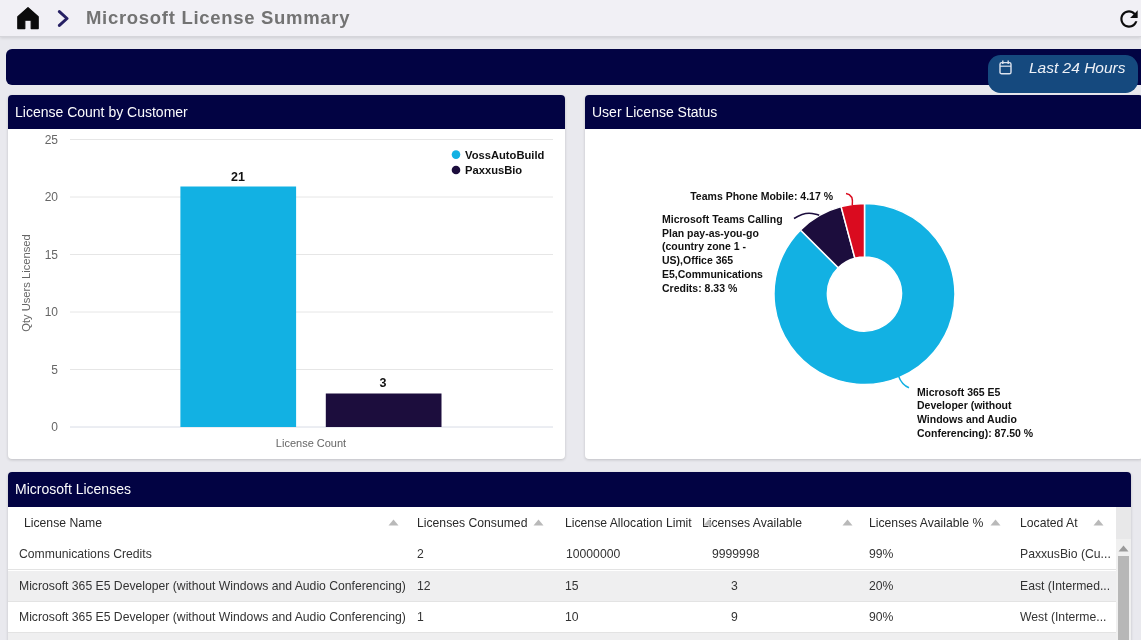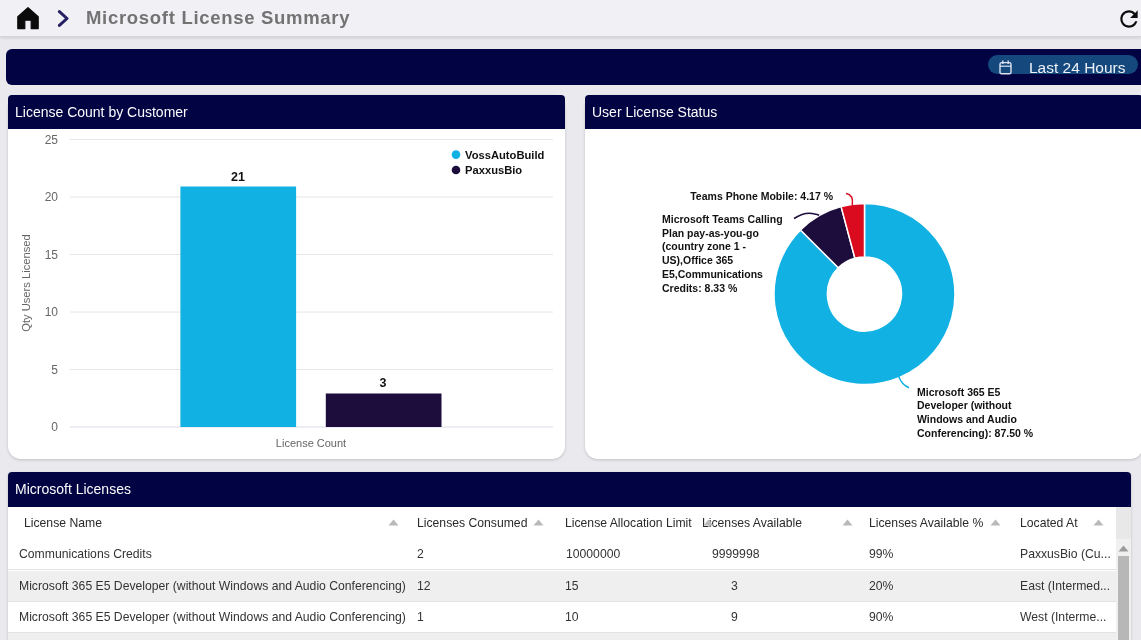--- a/index.html
+++ b/index.html
@@ -1,19 +1,19 @@
 <!DOCTYPE html>
 <html><head>
 <meta charset="utf-8">
 <style>
   * { margin:0; padding:0; box-sizing:border-box; }
   html,body { width:1141px; height:640px; overflow:hidden; background:#e9e9ee;
     font-family:"Liberation Sans",sans-serif; }
   .abs { position:absolute; }
-  .panel { position:absolute; background:#fff; border-radius:13px;
+  .panel { position:absolute; background:#fff; border-radius:4px;
     box-shadow:0 1px 3px rgba(0,0,0,0.18); }
   .phead { position:absolute; left:0; top:0; right:0; height:34px;
     background:#020343; border-radius:4px 4px 0 0; color:#fcfcfd;
     font-size:14px; line-height:34px; padding-left:7px; }
 </style>
 </head>
 <body>
 
 <div class="abs" style="left:0;top:0;width:1141px;height:37px;background:#f1f0f5;border-bottom:1px solid #d5d5da;box-shadow:0 1px 3px rgba(0,0,0,0.12);z-index:5;">
   <svg class="abs" style="left:17px;top:6px;" width="22" height="24" viewBox="0 0 22 24">
@@ -22,21 +22,21 @@
   <svg class="abs" style="left:56px;top:10px;" width="14" height="17" viewBox="0 0 14 17">
     <path d="M3.4 1.6 L11 8.5 L3.4 15.4" fill="none" stroke="#262063" stroke-width="3" stroke-linecap="round" stroke-linejoin="round"></path>
   </svg>
   <div class="abs" style="left:86px;top:7px;font-size:18.5px;font-weight:bold;color:#737373;letter-spacing:0.7px;">Microsoft License Summary</div>
   <svg class="abs" style="left:1116px;top:6px;" width="26" height="26" viewBox="0 0 24 24">
     <path d="M17.65 6.35C16.2 4.9 14.21 4 12 4c-4.42 0-7.99 3.58-8 8s3.57 8 8 8c3.73 0 6.84-2.55 7.73-6h-2.08c-.82 2.33-3.04 4-5.65 4-3.31 0-6-2.69-6-6s2.69-6 6-6c1.66 0 3.14.69 4.22 1.78L13 11h7V4l-2.35 2.35z" fill="#0c0c0c"></path>
   </svg>
 </div>
 
 <div class="abs" style="left:6px;top:49px;width:1141px;height:36px;background:#020343;border-radius:6px;">
-  <div class="abs" style="left:982px;top:6px;width:150px;height:19px;background:#15497e;border-radius:12.5px;color:#eef1f7;font-size:15.5px;line-height:25px;">
+  <div class="abs" style="left:982px;top:6px;width:150px;height:38px;background:#15497e;border-radius:12.5px;color:#eef1f7;font-size:15.5px;line-height:25px;font-style:italic;">
     <svg class="abs" style="left:11px;top:5px;" width="13" height="15" viewBox="0 0 13 15">
       <rect x="1" y="2.6" width="11" height="11.2" rx="1.6" fill="none" stroke="#dde3ee" stroke-width="1.4"></rect>
       <line x1="3.8" y1="0.6" x2="3.8" y2="4" stroke="#dde3ee" stroke-width="1.4"></line>
       <line x1="9.2" y1="0.6" x2="9.2" y2="4" stroke="#dde3ee" stroke-width="1.4"></line>
       <line x1="1" y1="6.2" x2="12" y2="6.2" stroke="#dde3ee" stroke-width="1.2"></line>
     </svg>
     <span style="margin-left:41px;">Last 24 Hours</span>
   </div>
 </div>
 

